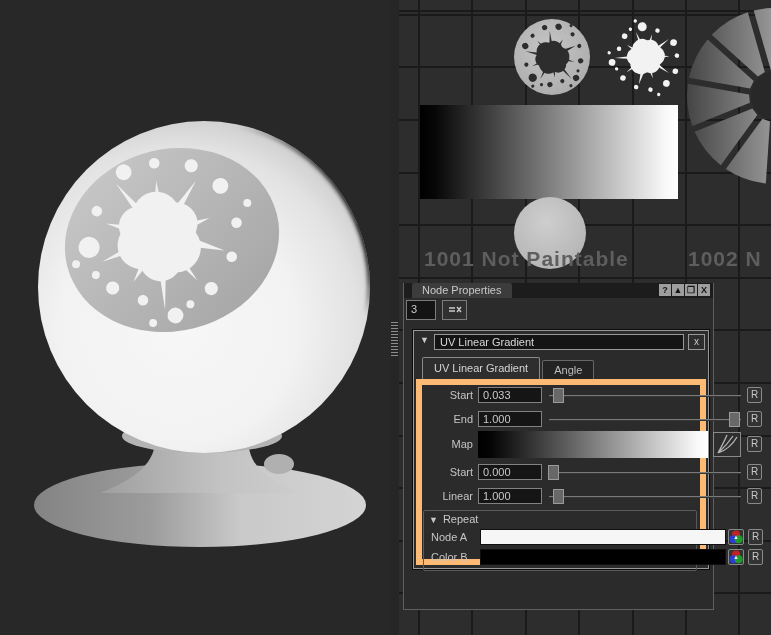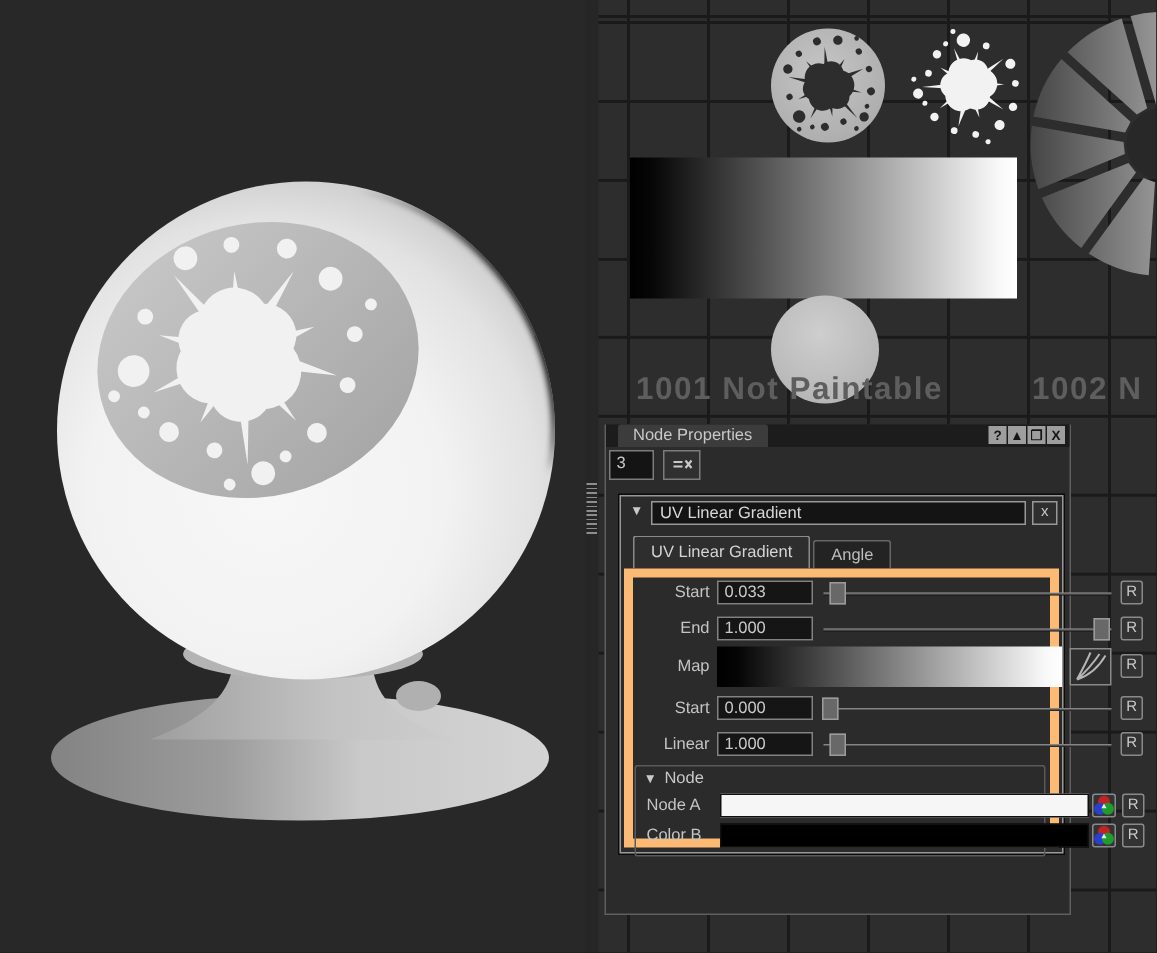--- a/index.html
+++ b/index.html
@@ -308,21 +308,21 @@
           <div class="plabel">Linear</div>
           <div class="pfield">1.000</div>
           <div class="pslider">
             <div class="groove"></div>
             <div class="handle" style="left:6px"></div>
           </div>
           <div class="rbtn">R</div>
         </div>
 
         <div id="cgroup">
-          <div class="ghead"><span class="tri2">▼</span><span>Node</span></div>
+          <div class="ghead"><span class="tri2">▼</span><span>Repeat</span></div>
 
           <div class="crow" style="top:18px">
             <div class="clabel">Node A</div>
             <div class="swatch" style="background: rgb(246, 246, 246);"></div>
             <div class="pickbtn">
               <svg width="14" height="14" viewBox="0 0 14 14">
                 <circle cx="7" cy="4.5" r="4" fill="#c32222"></circle>
                 <circle cx="4.4" cy="9.2" r="4" fill="#2a3fd0"></circle>
                 <circle cx="9.6" cy="9.2" r="4" fill="#1f9c2e"></circle>
                 <polygon points="7,5.6 5.3,8.9 8.7,8.9" fill="#e8e8e8"></polygon>

